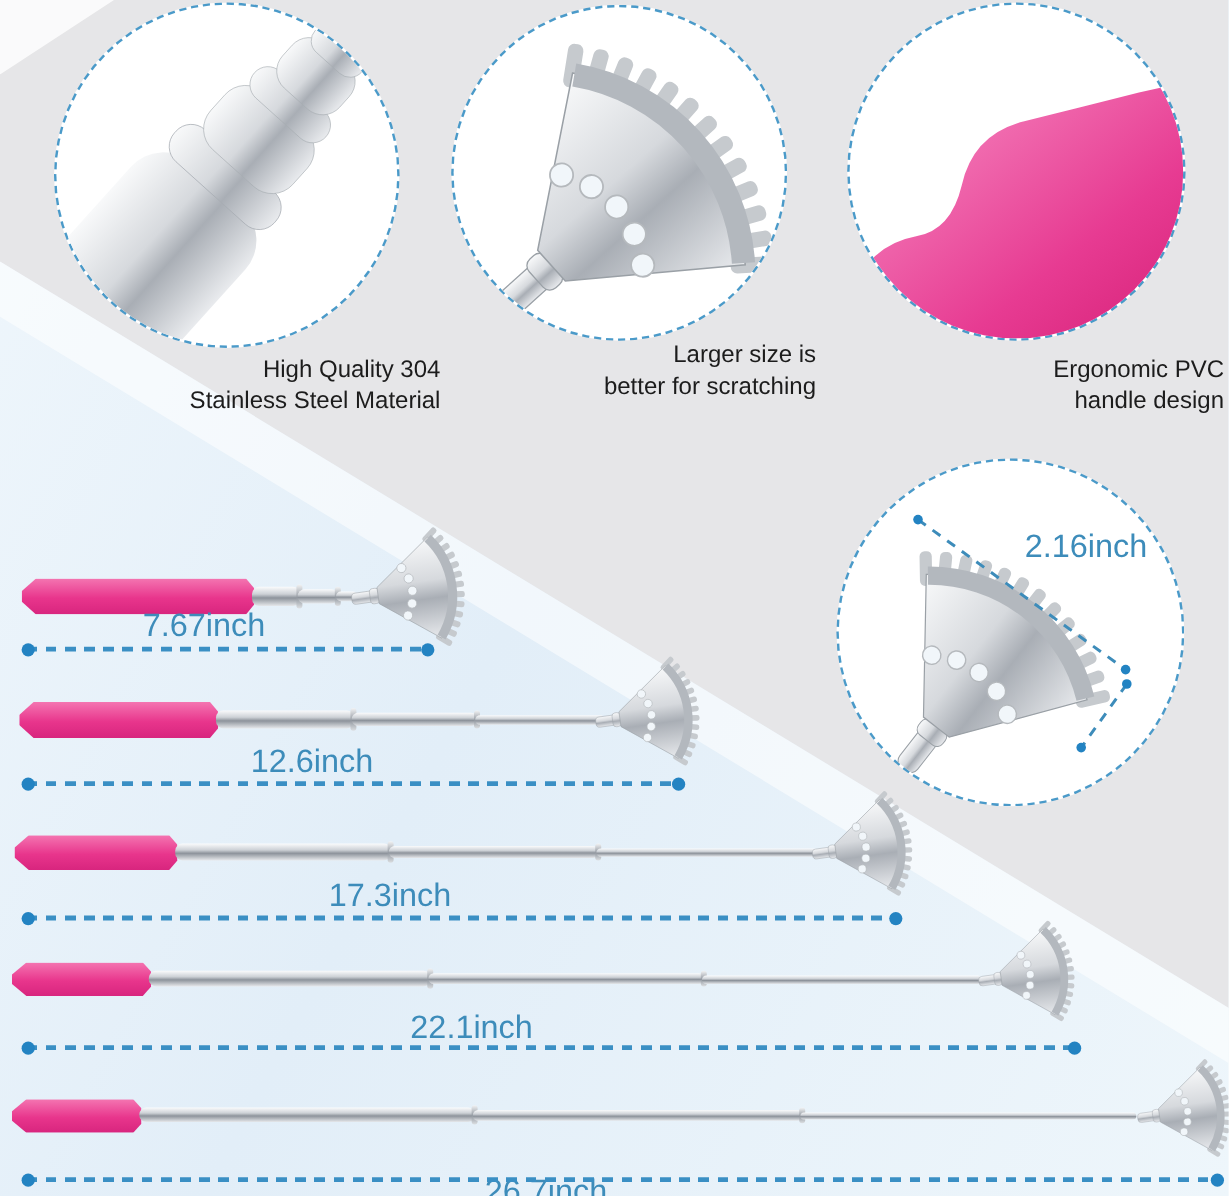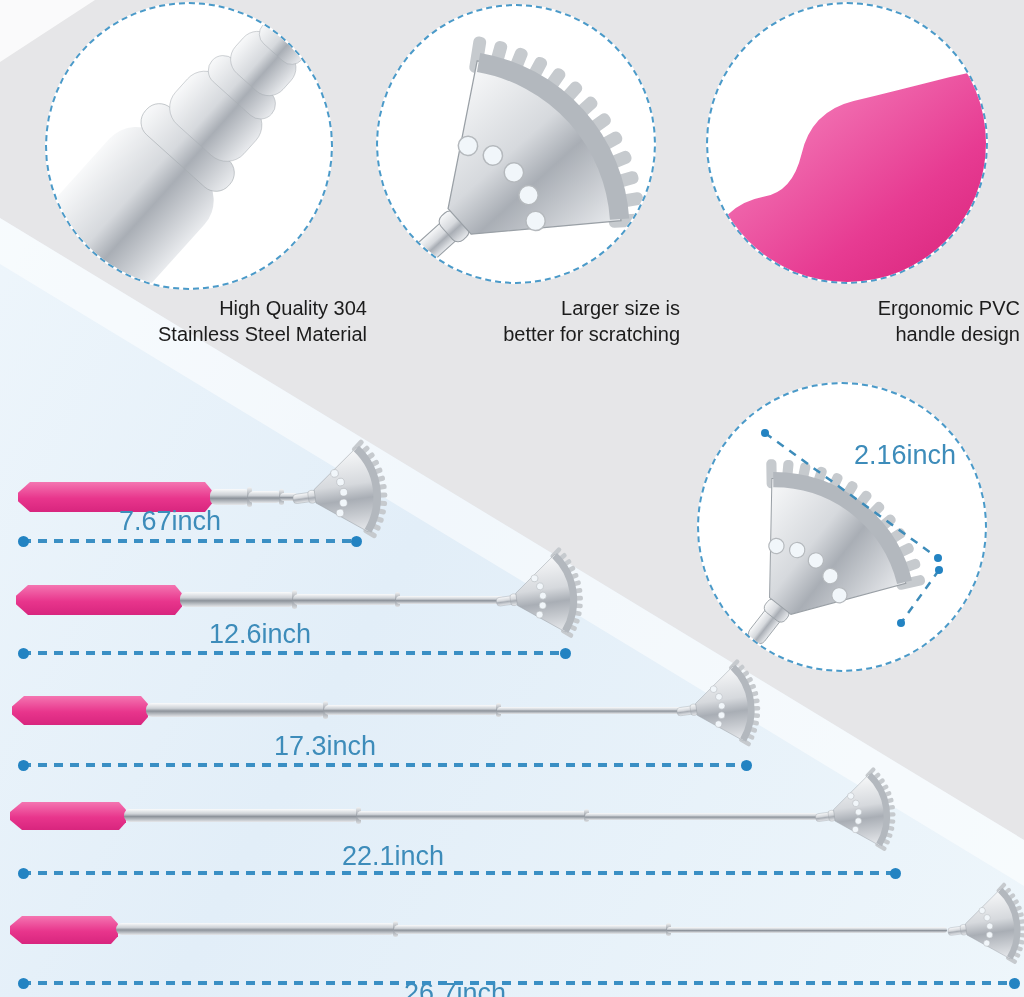--- a/index.html
+++ b/index.html
@@ -112,21 +112,21 @@
       <g transform="rotate(-38 139 139)">
         <path d="M -60 330 L -60 160 Q -10 104 40 130 Q 66 144 96 120 Q 130 92 170 110 Q 210 128 260 150 L 390 212 L 390 340 Z" fill="url(#pinkG)"></path>
       </g>
     </svg>
   </div>
 
   <div class="caption" style="left:7px;top:296px;width:360px;">
     <div>High Quality 304</div>
     <div>Stainless Steel Material</div>
   </div>
-  <div class="caption" style="left:330px;top:296px;width:350px;">
+  <div class="caption" style="left:330px;top:284px;width:350px;">
     <div>Larger size is</div>
     <div>better for scratching</div>
   </div>
   <div class="caption" style="left:670px;top:296px;width:350px;">
     <div>Ergonomic PVC</div>
     <div>handle design</div>
   </div>
 
   <div class="circle c4">
     <svg width="286" height="286" viewBox="0 0 286 286">

